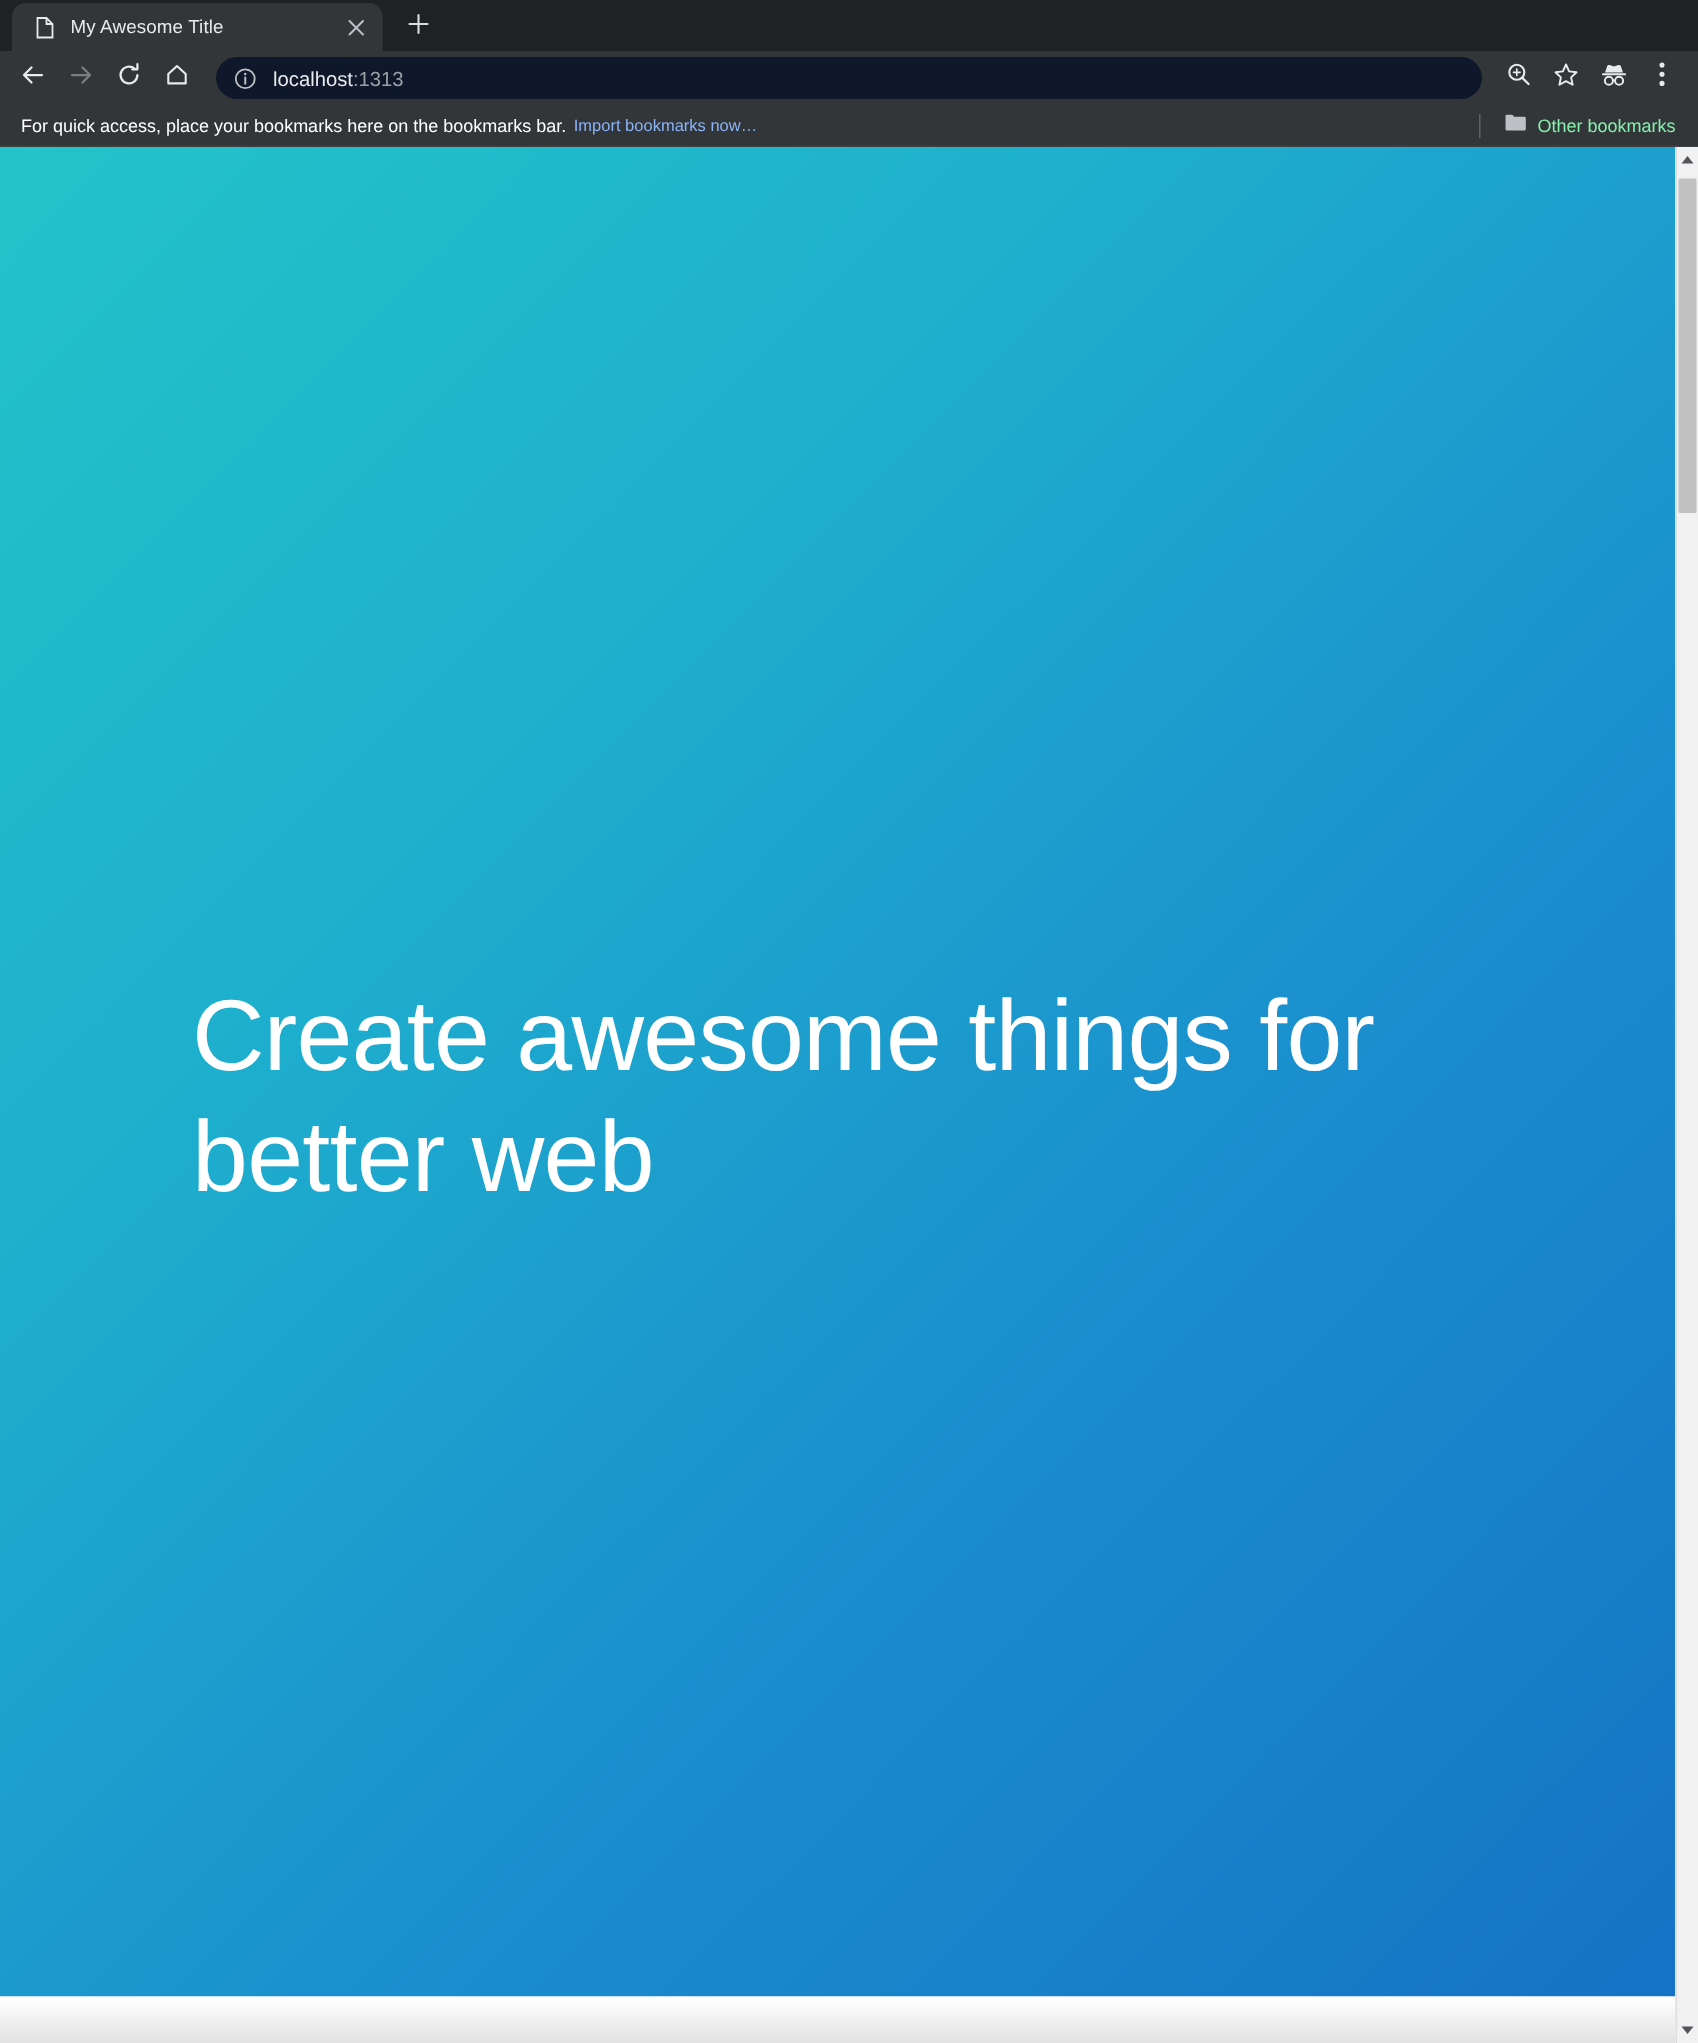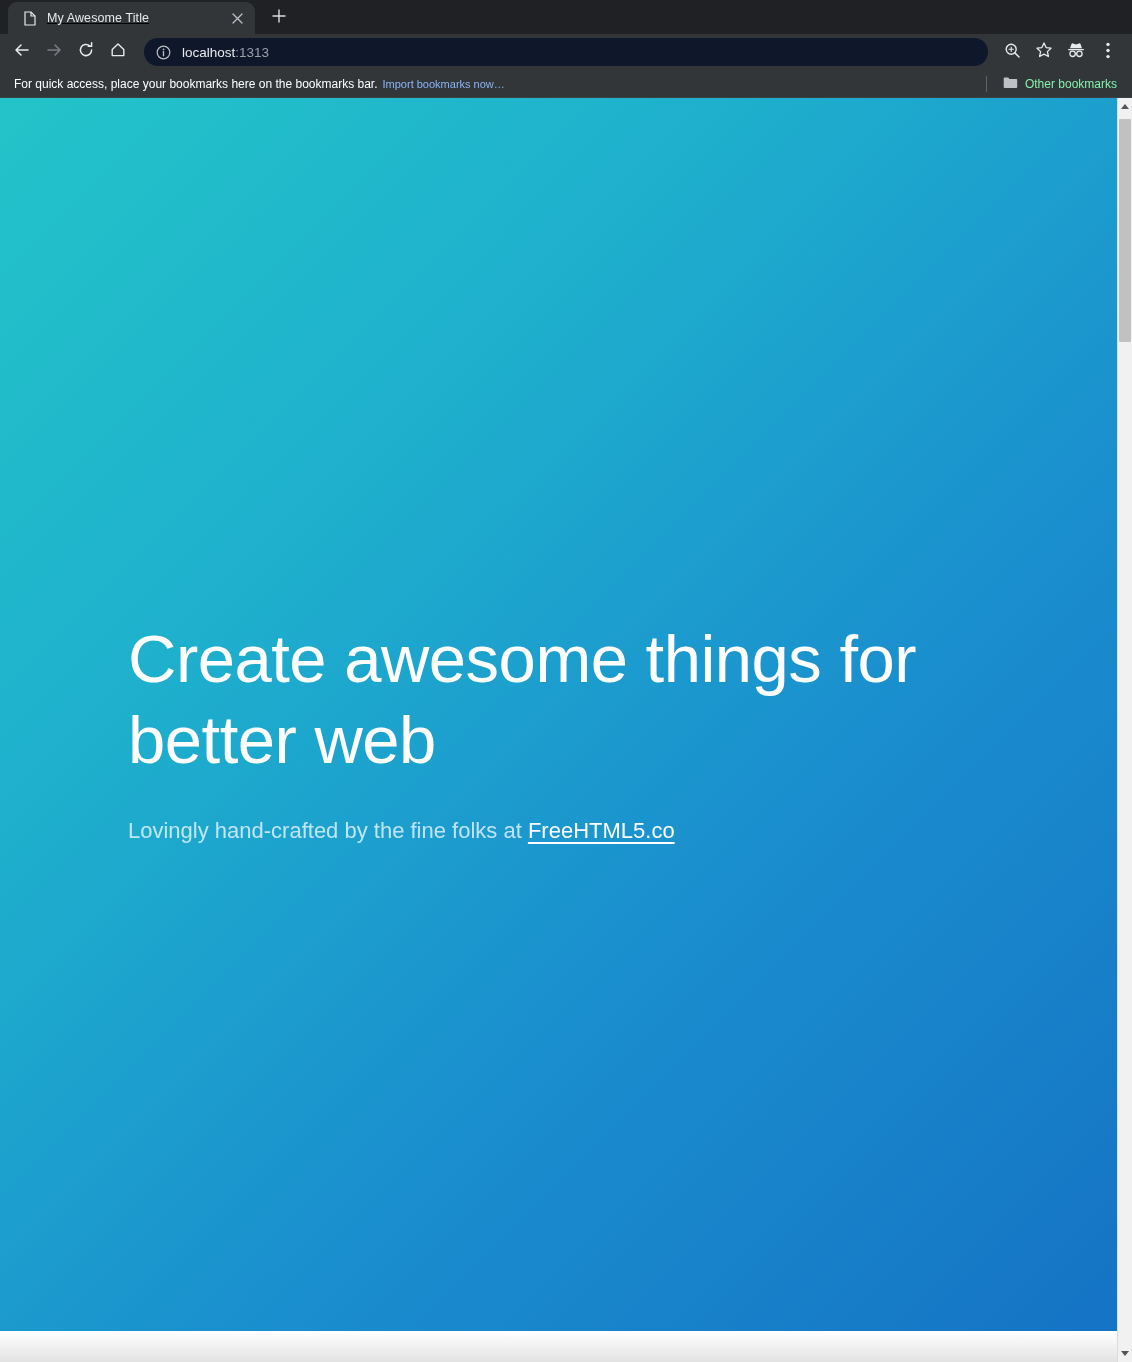--- a/index.html
+++ b/index.html
@@ -34,21 +34,20 @@
 
   .tab {
     height: 32px;
     width: 247px;
     background: #323639;
     border-radius: 9px 9px 0 0;
     display: flex;
     align-items: center;
     padding: 0 9px 0 14px;
     position: relative;
-    text-decoration: underline;
   }
 
   .tab-favicon {
     width: 16px;
     height: 16px;
     flex: none;
     margin-right: 9px;
     display: flex;
     align-items: center;
     justify-content: center;
@@ -217,21 +216,21 @@
     top: 0;
     width: 1117px;
     height: 1233px;
     background: linear-gradient(135deg, #23c4c9 0%, #1eafcd 32%, #1a8fce 63%, #1573c5 100%);
     overflow: hidden;
   }
 
   .hero-inner {
     position: absolute;
     left: 128px;
-    top: 520px;
+    top: 552px;
     width: 880px;
   }
 
   .hero-title {
     color: #ffffff;
     font-size: 67px;
     line-height: 81px;
     font-weight: 400;
     letter-spacing: -0.5px;
     max-width: 860px;
@@ -445,21 +444,20 @@
     </div>
   </div>
 
   <div class="viewport">
 
     <div class="page-area">
 
       <section class="hero">
         <div class="hero-inner">
           <h1 class="hero-title">Create awesome things for better web</h1>
-          <p class="hero-sub"><span>Lovingly hand-crafted by the fine folks at </span><a href="#">FreeHTML5.co</a></p>
         </div>
       </section>
 
       <div class="page-below"></div>
       <div class="bottom-fade"></div>
     </div>
 
     <div class="scrollbar">
       <div class="sb-btn up">
         <span class="sb-arrow up"></span>

